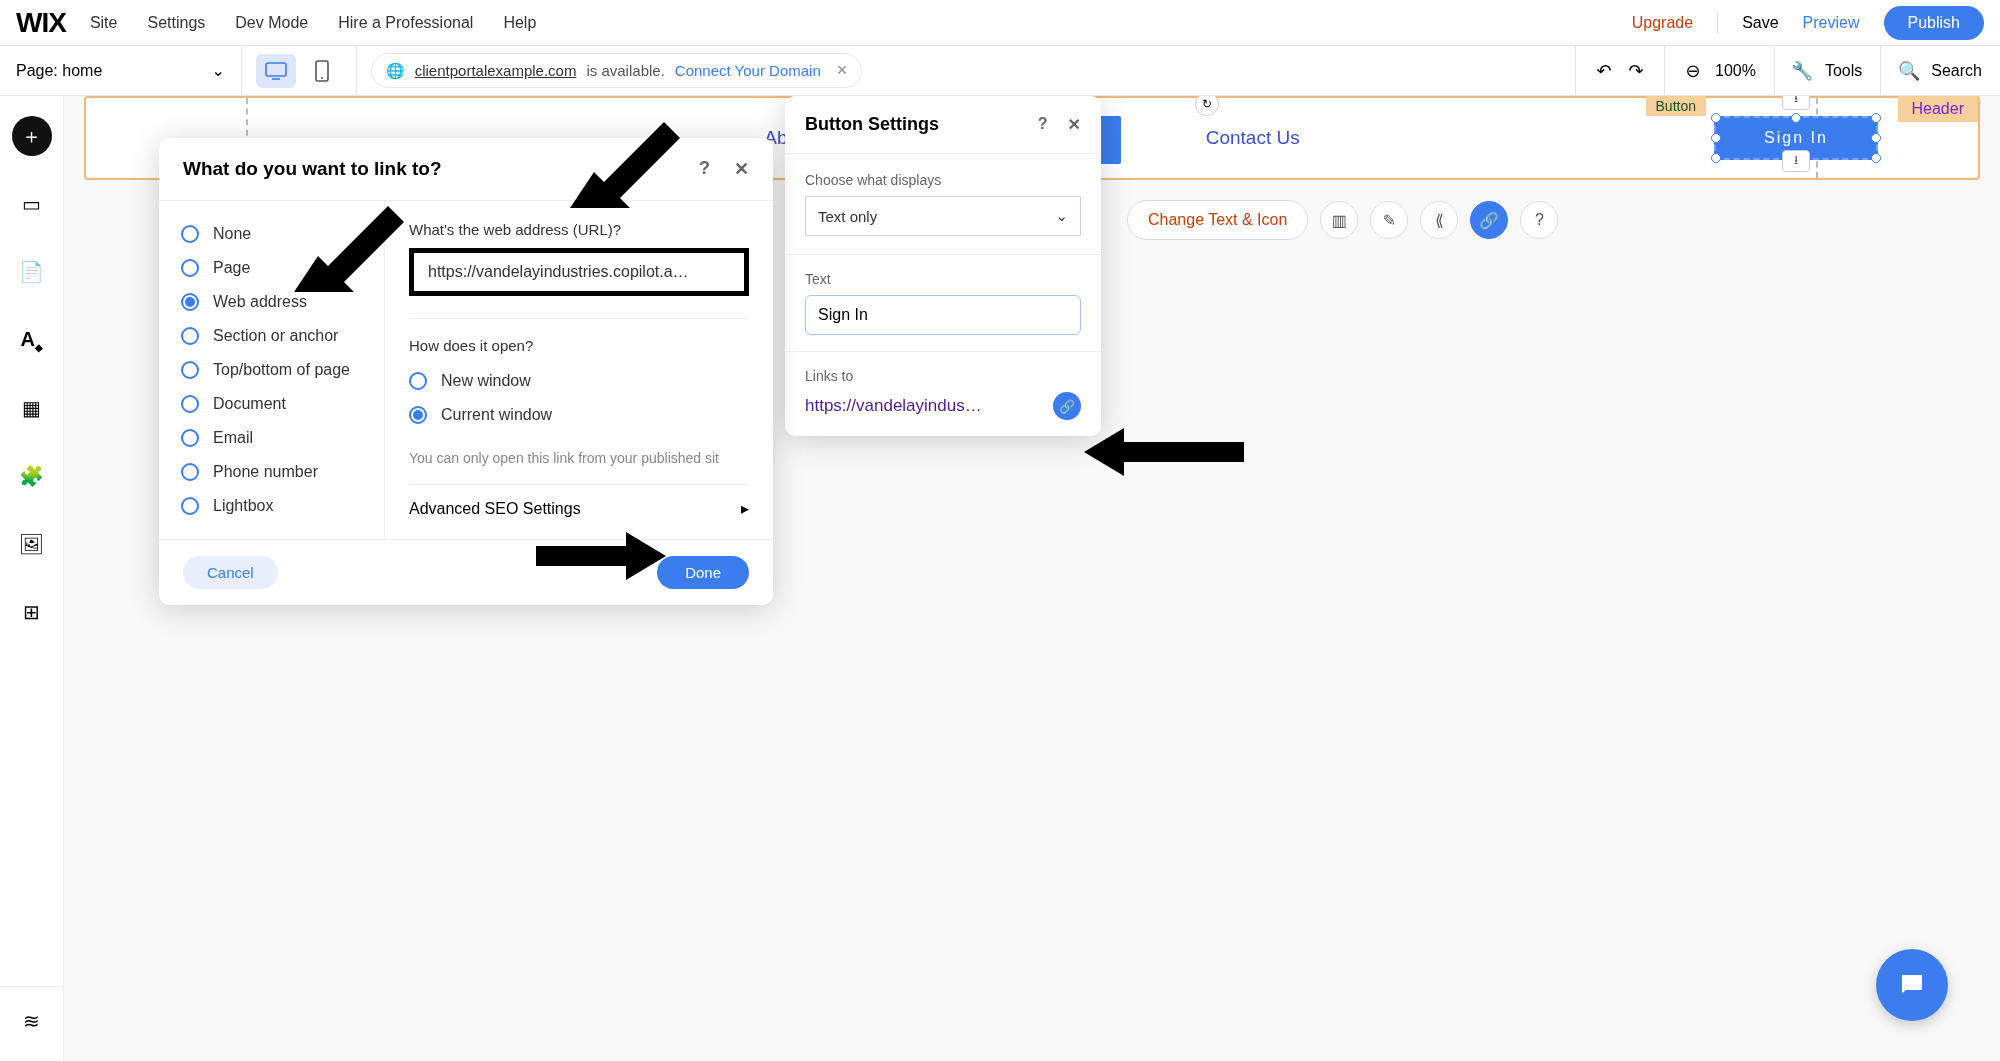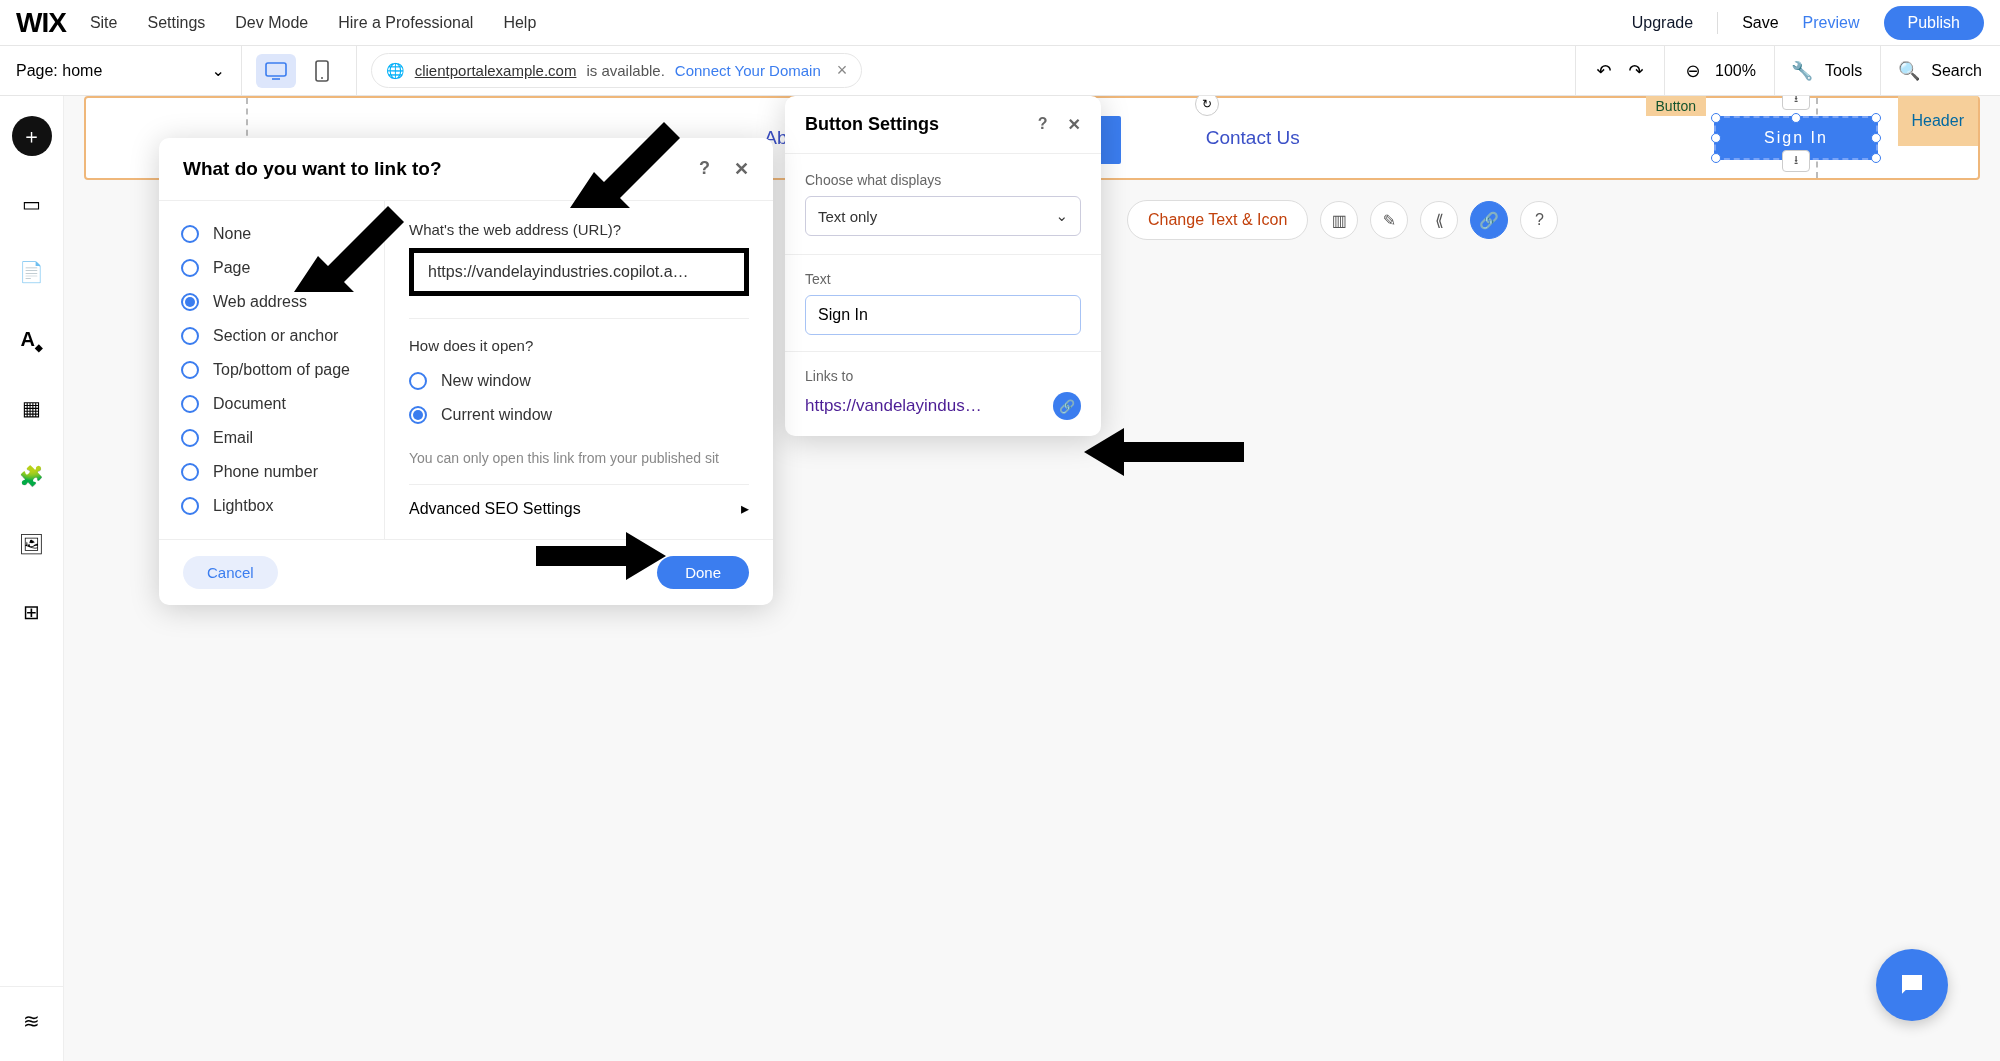--- a/index.html
+++ b/index.html
@@ -4,21 +4,21 @@
 <style>
   * { box-sizing: border-box; margin: 0; padding: 0; font-family: -apple-system, BlinkMacSystemFont, "Segoe UI", Helvetica, Arial, sans-serif; }
   body { background: #f5f5f5; width: 2000px; height: 1061px; overflow: hidden; position: relative; }
   
   
   .menubar { height: 46px; background: #fff; display: flex; align-items: center; padding: 0 16px; border-bottom: 1px solid #e6e6e6; }
   .wix-logo { font-weight: 900; font-size: 28px; letter-spacing: -1px; margin-right: 24px; }
   .menu-items { display: flex; gap: 30px; font-size: 16px; color: #333; }
   .menu-items span { cursor: pointer; }
   .menubar-right { margin-left: auto; display: flex; align-items: center; gap: 24px; font-size: 16px; }
-  .upgrade { color: #0f172a; }
+  .upgrade { color: #c2410c; }
   .preview { color: #3b7def; }
   .publish-btn { background: #3b7def; color: #fff; padding: 8px 24px; border-radius: 18px; border: none; font-size: 16px; }
   .vdiv { width:1px; height:22px; background:#ddd; }
   
   
   .toolbar { height: 50px; background: #fff; display: flex; align-items: center; border-bottom: 1px solid #e6e6e6; font-size: 16px; }
   .page-select { width: 242px; height: 50px; display:flex; align-items:center; padding: 0 16px; border-right:1px solid #e6e6e6; justify-content:space-between; }
   .device-toggle { display:flex; align-items:center; gap:6px; padding:0 14px; border-right:1px solid #e6e6e6; height:50px; }
   .device-btn { width:40px; height:34px; border-radius:6px; display:flex; align-items:center; justify-content:center; }
   .device-btn.active { background:#dde6fb; color:#3b7def; }
@@ -37,21 +37,21 @@
   .side-btn.plus { background:#111; color:#fff; }
   .sidebar-bottom { position:absolute; bottom:20px; left:0; right:0; display:flex; justify-content:center; border-top:1px solid #eee; padding-top:14px;}
   
   
   .canvas { position:absolute; left:64px; top:96px; right:0; bottom:0; background:#f8f8f8; overflow:hidden; }
   .site-header { position:relative; height:84px; background:#fff; border:2px solid #efb77a; border-radius:4px; margin:0 20px; display:flex; align-items:center; justify-content:center; }
   .site-nav { display:flex; gap:60px; font-size:19px; }
   .site-nav a { color:#3b50c7; font-weight:500; }
   .nav-pill { position:absolute; left:719px; top:18px; width:316px; height:48px; background:#3b7def; border-radius:2px; }
   .dashed { position:absolute; top:0; bottom:0; border-left:2px dashed #bbb; }
-  .header-tag { position:absolute; right:0; top:-2px; background:#f6cf9a; color:#0369a1; padding:16px 14px; font-size:16px; }
+  .header-tag { position:absolute; right:0; top:-2px; background:#f6cf9a; color:#6d28d9; padding:4px 14px; font-size:16px; }
   .button-tag { position:absolute; right:272px; top:-2px; background:#f6cf9a; color:#14532d; padding:2px 10px; font-size:14px; }
   .signin-btn { position:absolute; right:100px; top:18px; width:164px; height:44px; background:#3b7def; color:#fff; display:flex; align-items:center; justify-content:center; font-size:16px; letter-spacing:2px; border:2px dashed #7aa4f7; }
   .sel-handle { position:absolute; width:10px; height:10px; background:#fff; border:1px solid #3b7def; border-radius:50%; }
   .arrow-dn { position:absolute; width:28px; height:22px; background:#fff; border:1px solid #ccc; border-radius:4px; display:flex; align-items:center; justify-content:center; font-size:12px; color:#555;}
   
   .hero-text { position:absolute; left:210px; top:190px; right:260px; font-family: Georgia, 'Times New Roman', serif; font-size:82px; line-height:1.25; color:#4a60d6; letter-spacing:1px; }
   .ampersand { position:absolute; left:670px; top:340px; font-size:330px; color:#edb980; font-family: Georgia, serif; opacity:0.8; z-index:-1;}
   
   
   .float-actions { position:absolute; left:1063px; top:104px; display:flex; align-items:center; gap:12px; }
@@ -59,21 +59,21 @@
   .circ-btn { width:38px; height:38px; background:#fff; border:1px solid #ddd; border-radius:50%; display:flex; align-items:center; justify-content:center; font-size:16px; color:#555; }
   .circ-btn.active { background:#3b7def; color:#fff; border-color:#3b7def; }
   
   
   .panel { position:absolute; background:#fff; border-radius:10px; box-shadow:0 4px 30px rgba(0,0,0,.18); }
   .bs-panel { left:721px; top:0px; width:316px; }
   .bs-header { display:flex; align-items:center; padding:18px 20px; font-size:18px; font-weight:600; border-bottom:1px solid #eee; }
   .bs-header .icons { margin-left:auto; display:flex; gap:20px; color:#666; font-size:16px;}
   .bs-body { padding:18px 20px; font-size:15px; color:#333; }
   .bs-label { color:#666; font-size:14px; margin-bottom:8px; }
-  .bs-select { border:1px solid #ccd; border-radius:6px; padding:10px 12px; display:flex; justify-content:space-between; align-items:center; }
+  .bs-select { border:1px solid #ccd; border-radius:1px; padding:10px 12px; display:flex; justify-content:space-between; align-items:center; }
   .bs-input { border:1px solid #a7c3f5; border-radius:6px; padding:10px 12px; width:100%; font-size:16px; }
   .bs-section { padding:16px 20px; border-top:1px solid #eee; }
   .bs-linkrow { display:flex; align-items:center; gap:12px; }
   .bs-linktxt { flex:1; font-size:17px; color:#4c1d95; white-space:nowrap; overflow:hidden; text-overflow:ellipsis;}
   .link-circ { width:28px; height:28px; border-radius:50%; background:#3b7def; color:#fff; display:flex; align-items:center; justify-content:center; font-size:13px;}
   
   
   .lt-panel { left:95px; top:42px; width:614px; }
   .lt-header { padding:20px 24px; font-size:19px; font-weight:600; display:flex; align-items:center; }
   .lt-header .icons { margin-left:auto; display:flex; gap:24px; color:#666; font-size:18px;}

